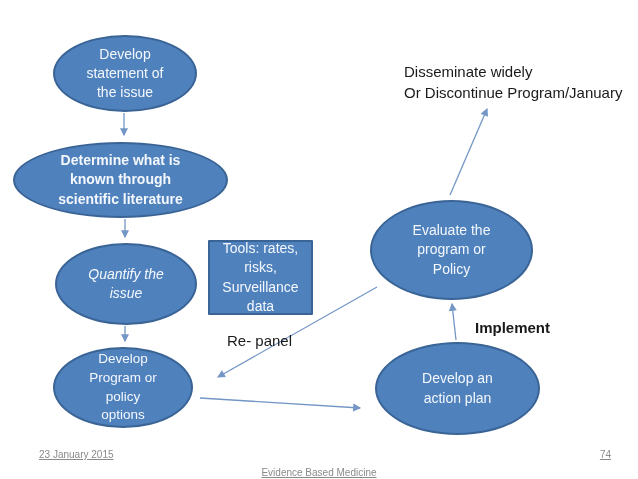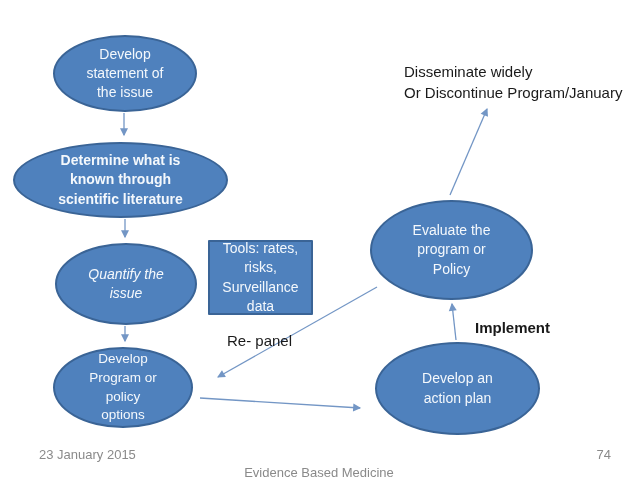--- a/index.html
+++ b/index.html
@@ -55,22 +55,23 @@
     width: 638px; height: 479px;
     pointer-events: none;
   }
   .arrow-line { stroke: var(--arrow); stroke-width: 1.3; fill: none; }
   .arrow-head { fill: var(--arrow); }
 
   .footer-item {
     position: absolute;
     top: 448px;
     color: var(--footer_text);
-    font-size: 13px;
+    font-size: 10px;
     line-height: 14px;
+    text-decoration: underline;
   }
   .f-date  { left: 39px; }
   .f-title { left: 0; width: 638px; text-align: center; margin-top: 18px; }
   .f-page  { right: 41px; text-align: right; }
 </style>
 </head>
 <body>
 
 <div class="slide">
 

